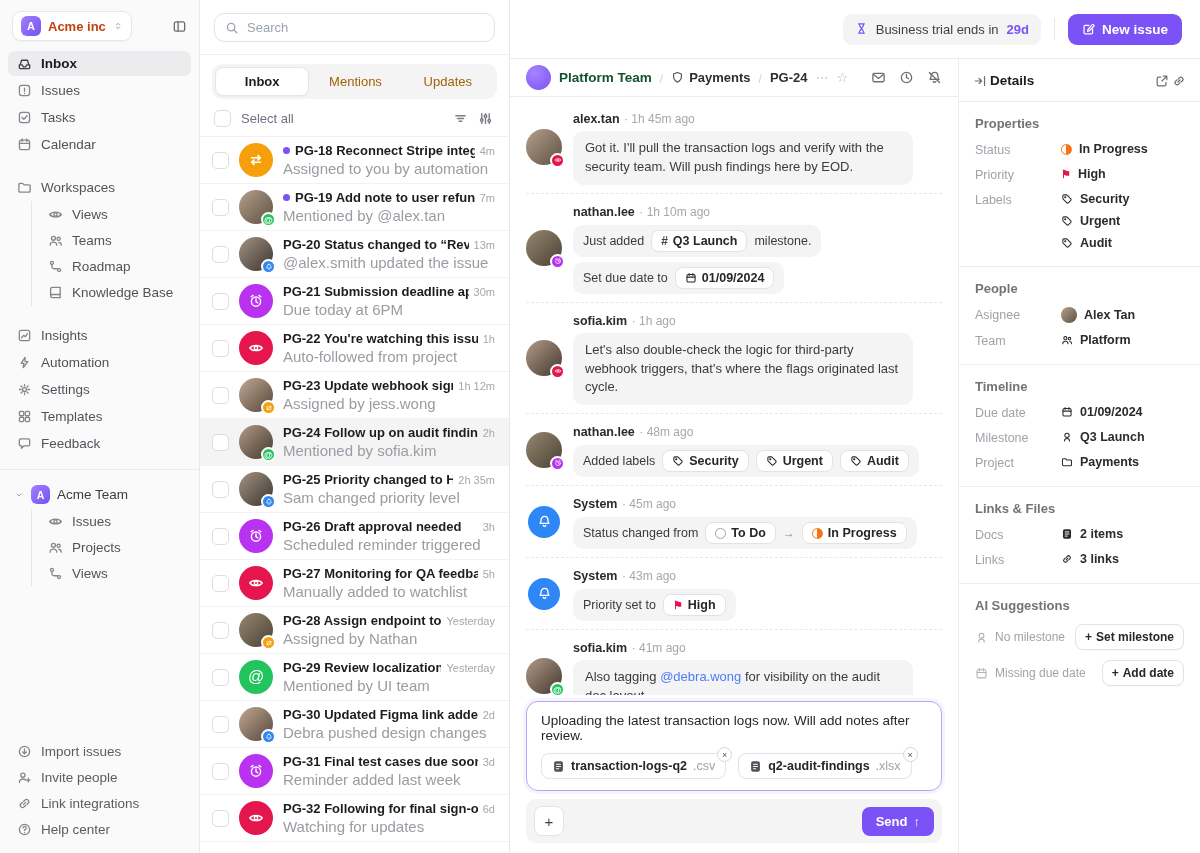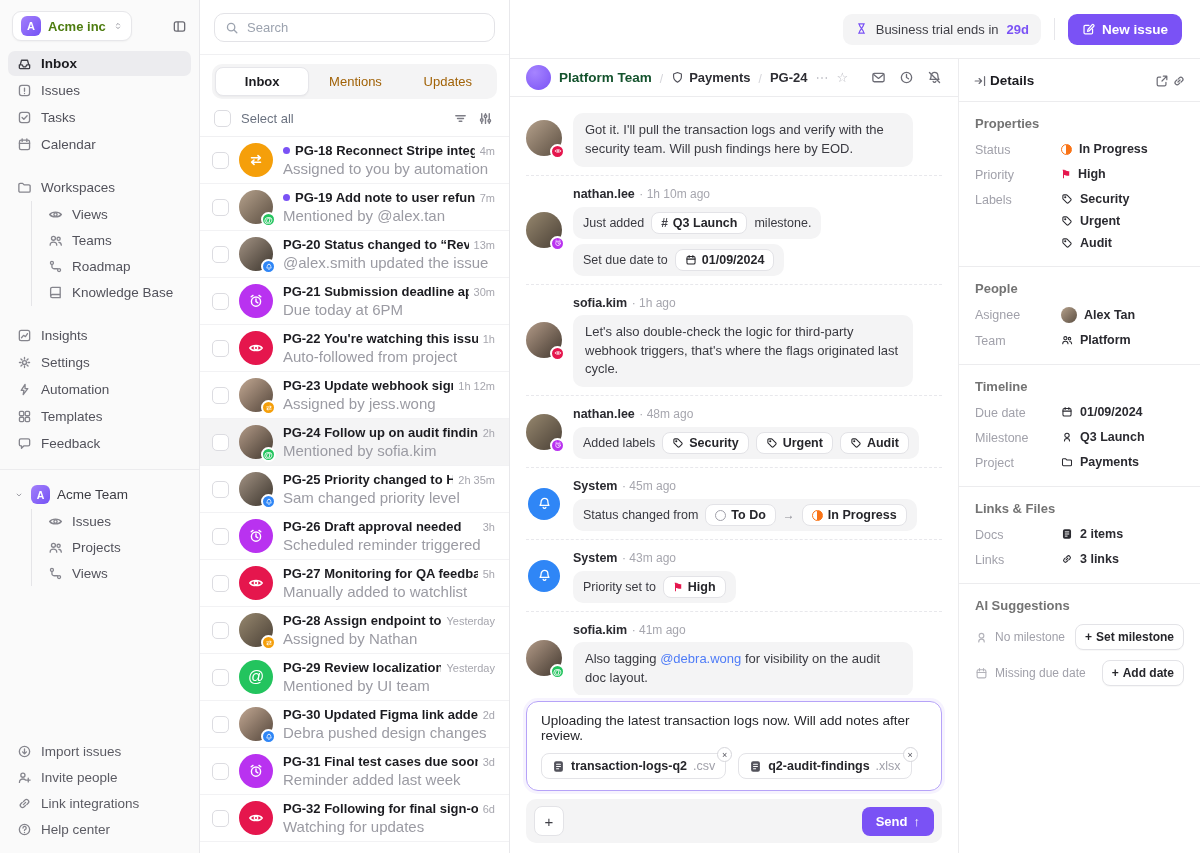--- a/index.html
+++ b/index.html
@@ -7,21 +7,21 @@
   body { font-family:"Liberation Sans", sans-serif; background:#fff; color:#1b1b1f; display:flex; }
   .ic { width:15px; height:15px; display:block; }
   .ic12 { width:12px; height:12px; display:block; }
   .ic10 { width:10px; height:10px; display:block; }
 
   
   .sb { width:200px; background:#fafafa; border-right:1px solid #e8e8eb; display:flex; flex-direction:column; padding-bottom:10px; }
   .sbhead { display:flex; align-items:center; justify-content:space-between; padding:11px 12px 9px; }
   .wspill { display:flex; align-items:center; gap:7px; background:#fff; border:1px solid #e7e7ea; border-radius:9px; padding:4px 8px; box-shadow:0 1px 2px rgba(0,0,0,.04); cursor:pointer; }
   .wsav { width:20px; height:20px; border-radius:6px; background:linear-gradient(135deg,#a37ffb,#7452f5); color:#fff; font-size:11px; font-weight:700; display:flex; align-items:center; justify-content:center; }
-  .wsname { font-size:13px; font-weight:700; color:#4d7c0f; }
+  .wsname { font-size:13px; font-weight:700; color:#c2410c; }
   .panelic { color:#6b6b73; }
   .sb-item { display:flex; align-items:center; gap:9px; margin:1px 8px; padding:5px 9px; border-radius:7px; color:#52525b; font-size:13.5px; cursor:pointer; }
   .sb-item .ic { color:#85858d; }
   .sb-item.active { background:#ececef; color:#1b1b1f; font-weight:700; }
   .sb-item.active .ic { color:#3f3f46; }
   .sb-gap { height:16px; }
   .sb-group { margin-left:31px; border-left:1px solid #e5e5e8; }
   .sb-group .sb-item { margin:1px 8px 1px 6px; padding-left:10px; }
   .teamsec { border-top:1px solid #ececee; margin-top:12px; padding-top:10px; }
   .teamhead { display:flex; align-items:center; gap:7px; margin:1px 8px; padding:4px 6px; border-radius:7px; cursor:pointer; }
@@ -486,32 +486,32 @@
     <span>
         <svg class="ic">
           <use href="#i-chart"></use>
         </svg>
       </span>
     <span>Insights</span>
   </div>
   <div class="sb-item">
     <span>
         <svg class="ic">
+          <use href="#i-zap"></use>
+        </svg>
+      </span>
+    <span>Automation</span>
+  </div>
+  <div class="sb-item">
+    <span>
+        <svg class="ic">
           <use href="#i-gear"></use>
         </svg>
       </span>
     <span>Settings</span>
-  </div>
-  <div class="sb-item">
-    <span>
-        <svg class="ic">
-          <use href="#i-zap"></use>
-        </svg>
-      </span>
-    <span>Automation</span>
   </div>
   <div class="sb-item">
     <span>
         <svg class="ic">
           <use href="#i-grid"></use>
         </svg>
       </span>
     <span>Templates</span>
   </div>
   <div class="sb-item">
@@ -968,20 +968,21 @@
         <div class="cmt">
           <span class="cav">
               <span class="ph m1"></span>
               <span class="badge bg-red">
                 <svg class="ic">
                   <use href="#i-eye"></use>
                 </svg>
               </span>
             </span>
           <span class="cbody">
+            <div><span class="cauthor">alex.tan</span> <span class="ctime">1h 45m ago</span></div>
             <div class="cbubble">Got it. I'll pull the transaction logs and verify with the security team. Will push findings here by EOD.</div>
           </span>
         </div>
         <div class="cdiv"></div>
 
         <div class="cmt">
           <span class="cav">
               <span class="ph m3"></span>
               <span class="badge bg-purple">
                 <svg class="ic">

